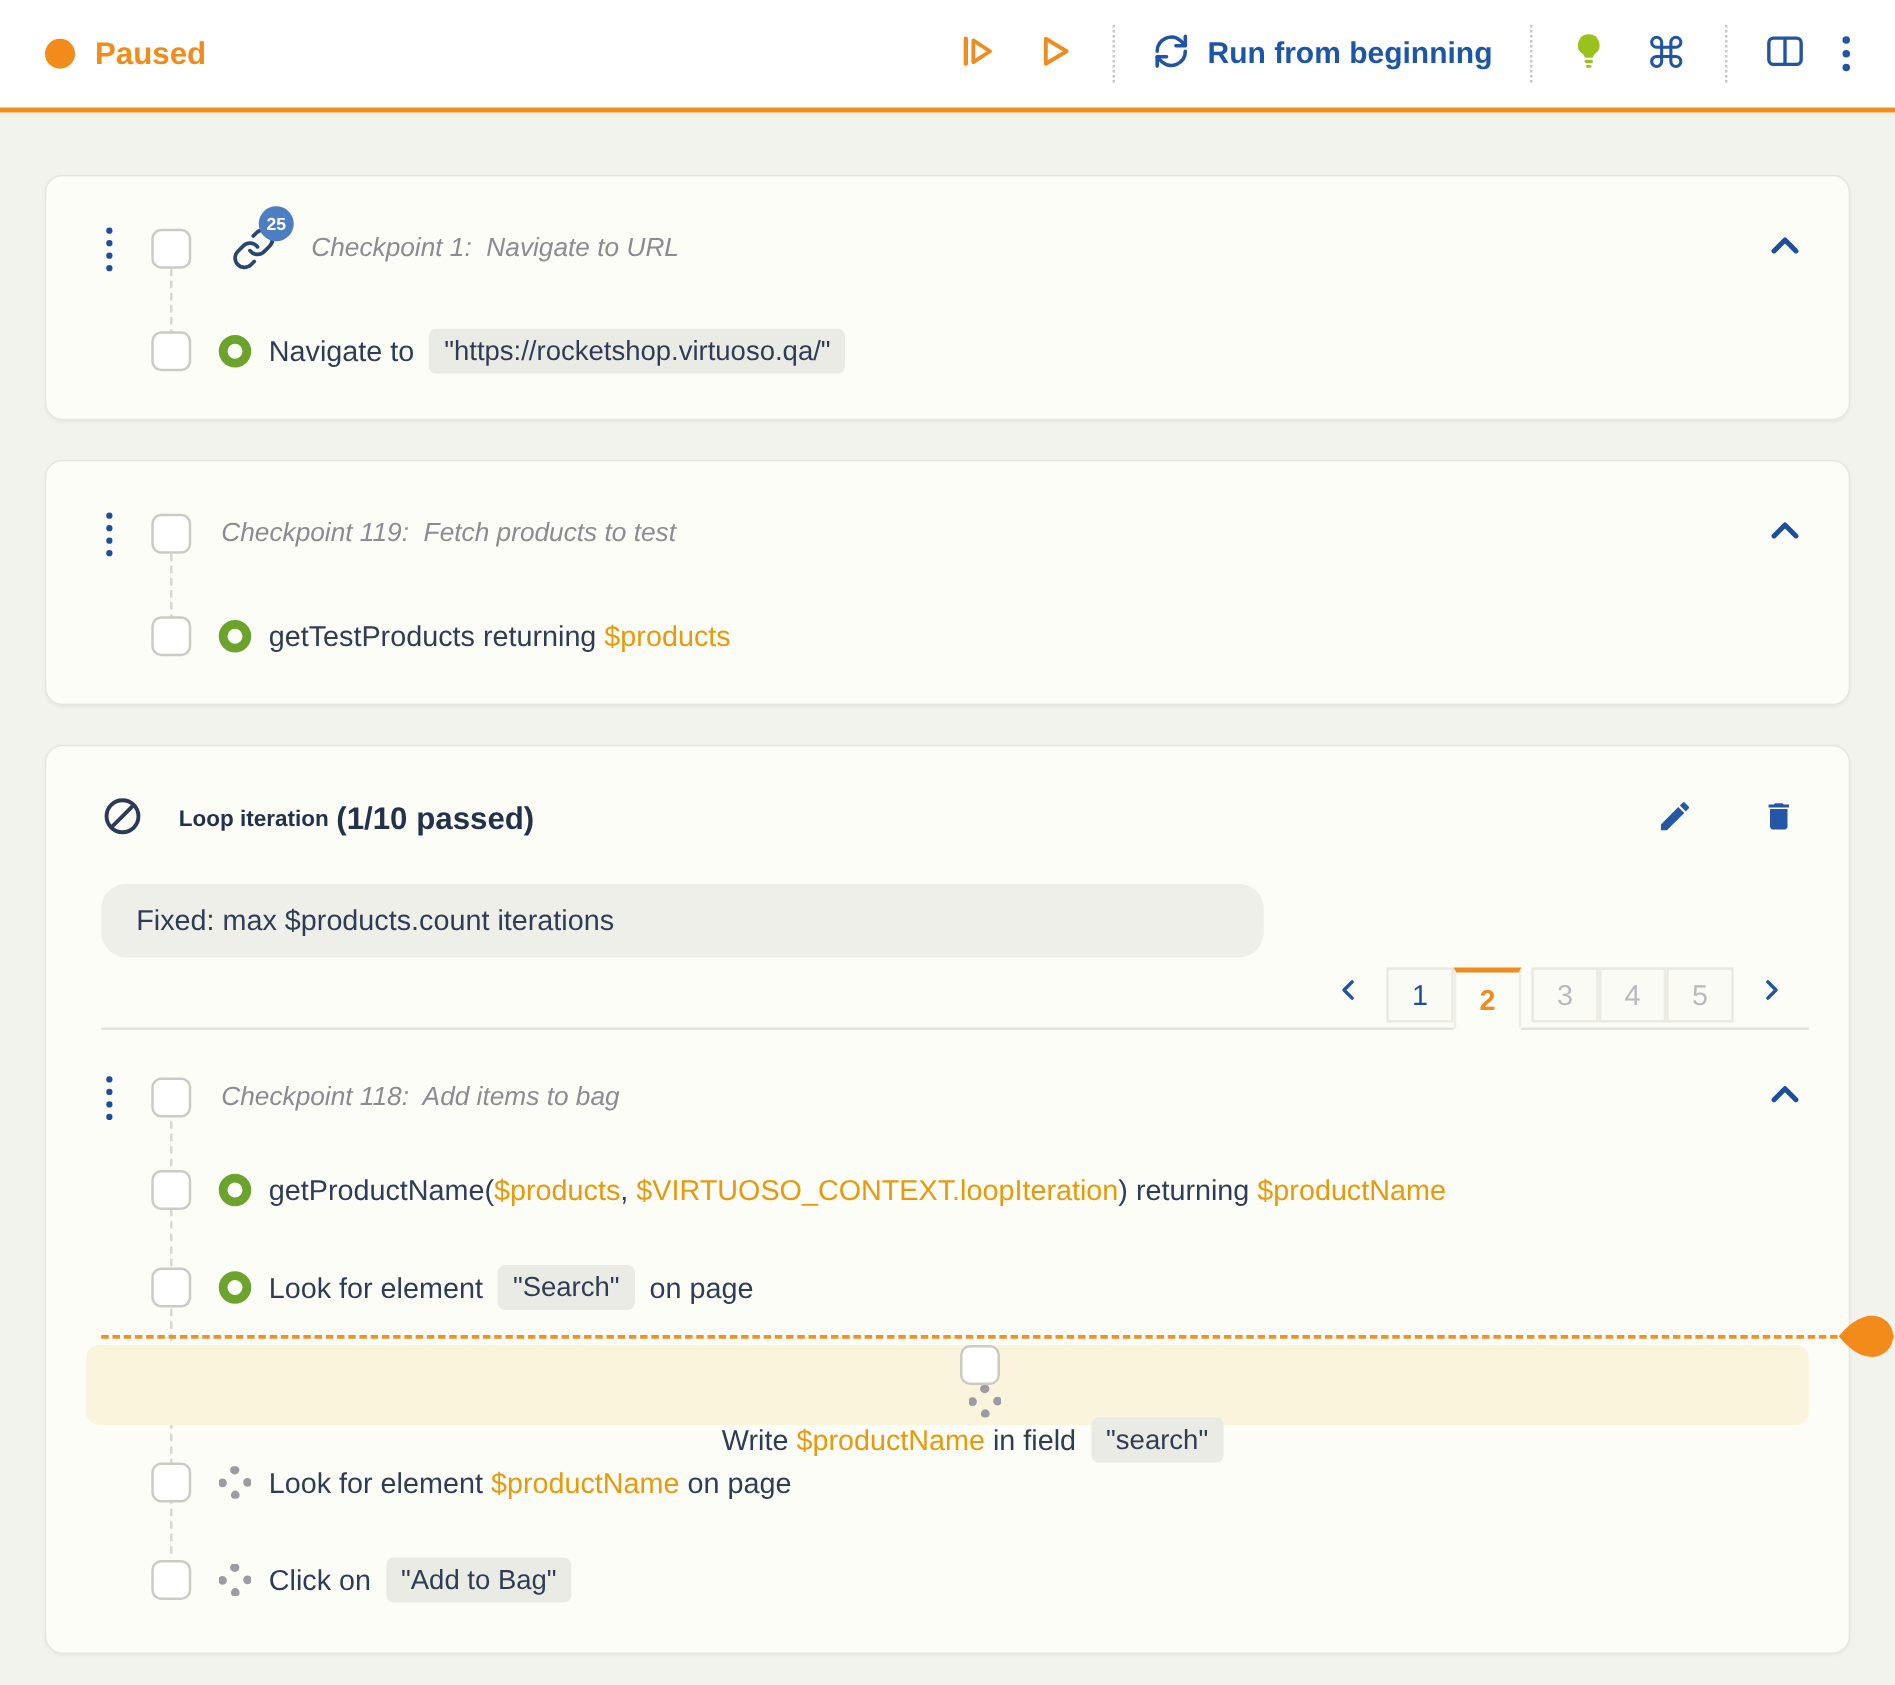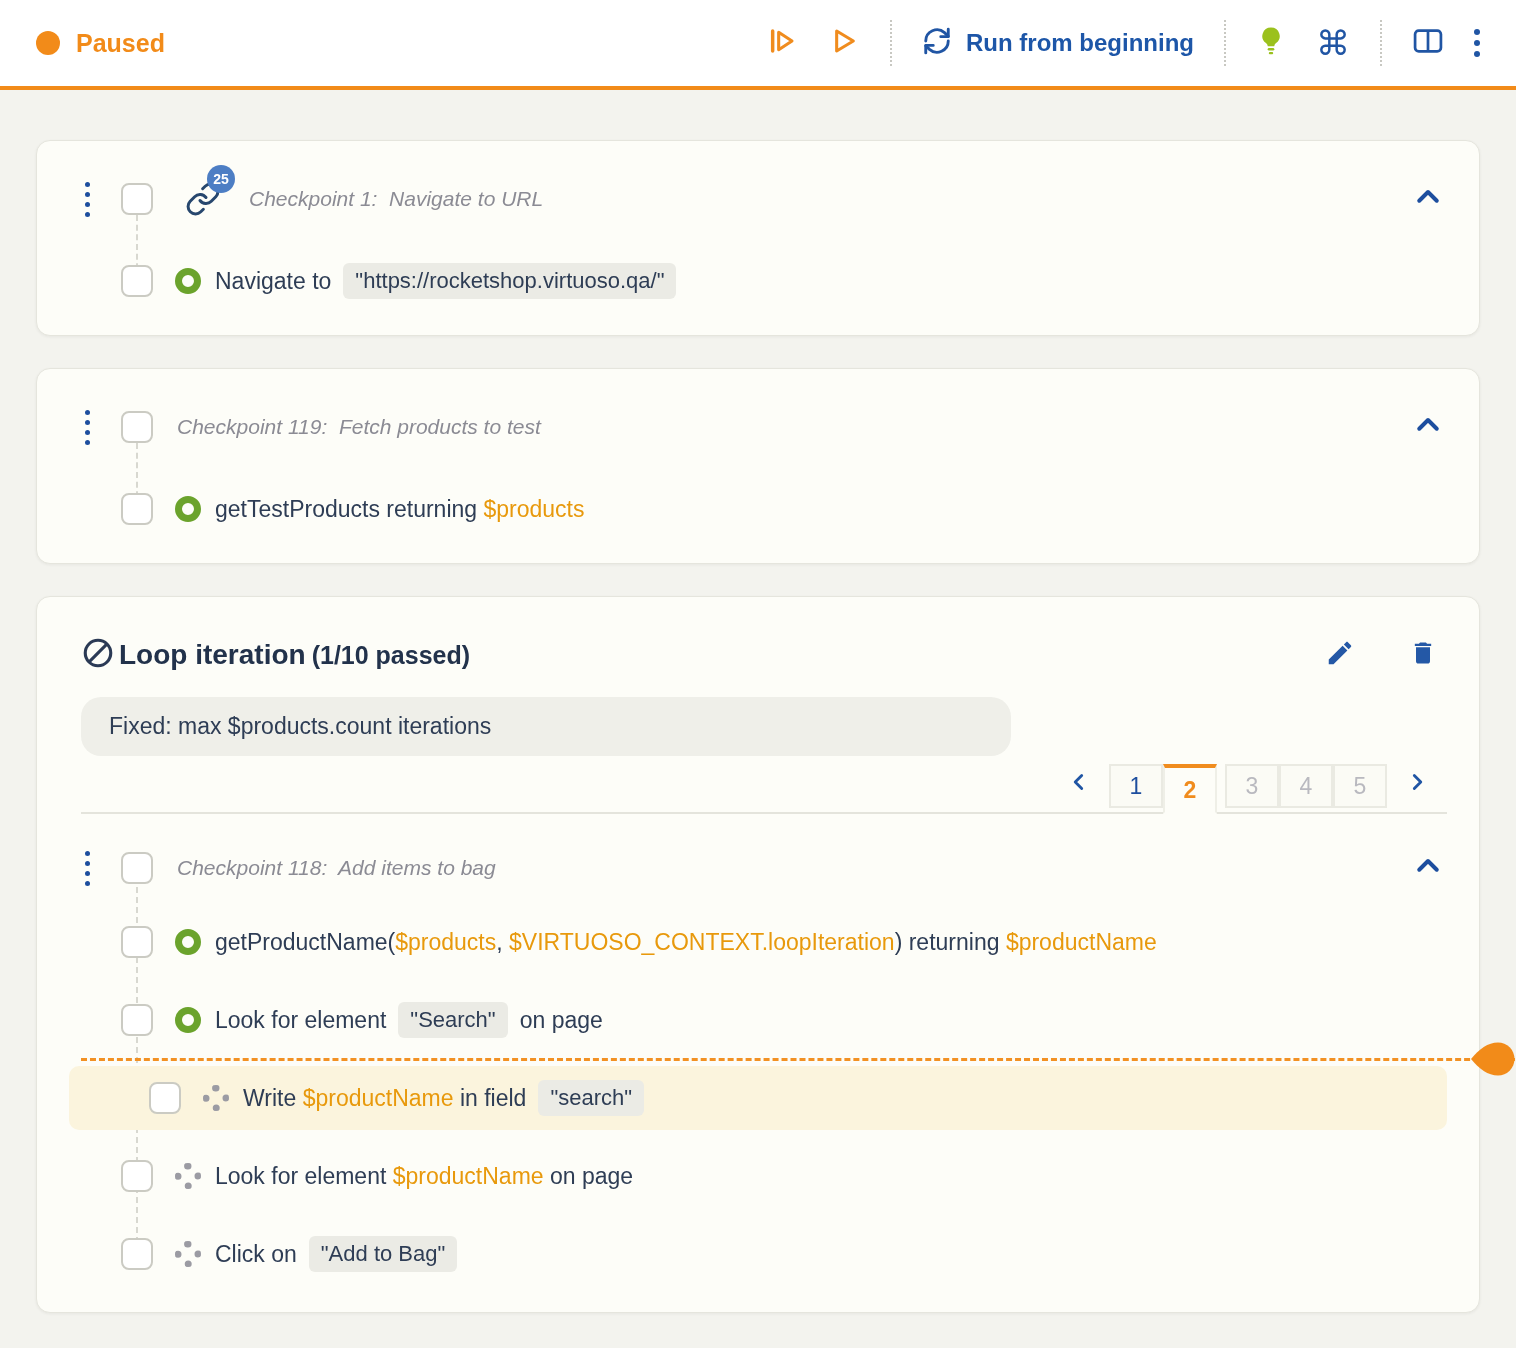--- a/index.html
+++ b/index.html
@@ -63,25 +63,25 @@
   .var { color:#e8990c; font-weight:400; white-space:pre-wrap; }
   .chip {
     background:#ebebe5; border-radius:6px; padding:5px 12px; margin:0 12px;
     font-size:22px; color:#2e3d55; white-space:pre;
   }
   .conn { position:absolute; left:99px; width:0; border-left:2px dashed #d8d8d0; z-index:1; }
   .conn-a { top:74px; height:64px; }
 
   
   .loop-head { display:flex; align-items:center; height:56px; }
-  .loop-title { font-size:28px; font-weight:700; color:#22324b; margin-left:4px; }
+  .loop-title { font-size:18px; font-weight:700; color:#22324b; margin-left:28px; }
   .loop-meta { font-size:25px; font-weight:700; color:#22324b; margin-left:6px; }
   .loop-actions { margin-left:auto; display:flex; align-items:center; gap:34px; }
   .cond {
-    margin-top:14px; width:930px; background:#efefe9; border-radius:20px;
+    margin-top:24px; width:930px; background:#efefe9; border-radius:20px;
     padding:16px 28px; font-size:23px; color:#2e3d55; white-space:pre-wrap;
   }
   .pager { display:flex; align-items:flex-end; justify-content:flex-end; border-bottom:2px solid #e4e4dc; margin-top:6px; }
   .pg-nav { width:44px; height:44px; display:flex; align-items:center; justify-content:center; margin:0 8px 6px; }
   .pg {
     width:54px; height:44px; display:flex; align-items:center; justify-content:center;
     font-size:23px; border:2px solid #eaeae2; background:#fbfbf5; margin-bottom:4px;
   }
   .pg-link { color:#1d4e9e; }
   .pg-dim { color:#b9b9bf; }
@@ -89,22 +89,22 @@
   .pg-active {
     color:#f08c1e; font-weight:700; height:50px; margin-bottom:-2px;
     border:2px solid #efefe7; border-top:4px solid #f08c1e; border-bottom:2px solid #fdfdf8;
     background:#fdfdf8; position:relative; z-index:2;
   }
   .cp118 { margin-top:26px; }
   .steps { position:relative; }
   .loop .step-row { height:64px; margin-top:14px; }
   .conn-loop { top:290px; height:356px; }
   .hl {
-    margin-left:-12px; padding-left:80px; margin-top:10px; height:70px;
-    background:#fbf4dd; border-radius:10px; position:relative;
+    margin-left:-12px; padding-left:52px; margin-top:10px; height:70px;
+    background:#fbf4dd; border-radius:10px; position:relative;flex-direction:column;
   }
   .hl .cbx { margin-left:0; }
   .cursor {
     position:absolute; left:12px; right:-68px; top:-8px;
     border-top:3px dashed #f29123; z-index:5; pointer-events:none;
   }
   .cursor-marker { position:absolute; right:-68px; top:-27px; z-index:6; pointer-events:none; }
 </style>
 </head>
 <body>

